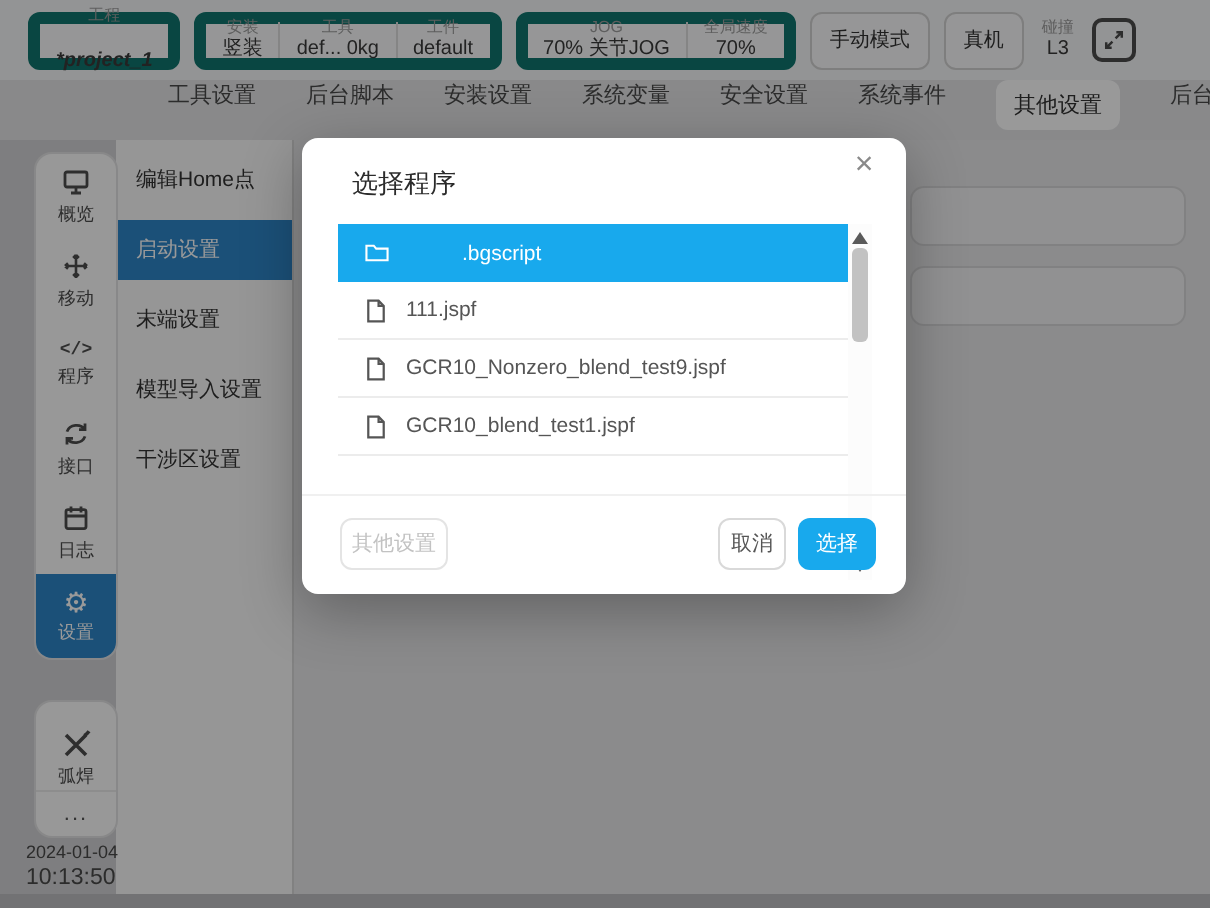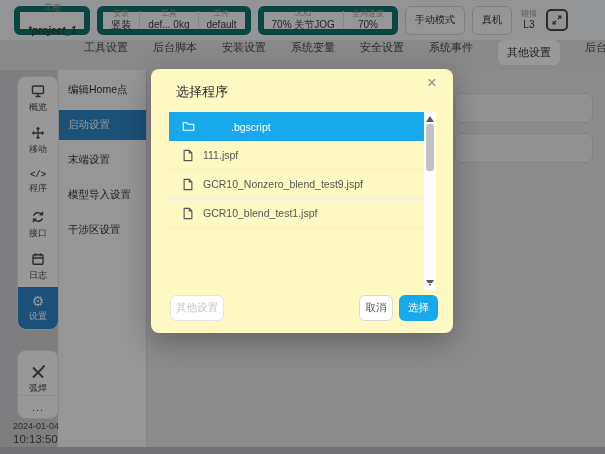--- a/index.html
+++ b/index.html
@@ -64,22 +64,22 @@
   .tool-item { height:44px; display:flex; flex-direction:column; align-items:center;
     justify-content:flex-end; gap:2px; color:#4d4d4d; font-size:9px; }
   .tool-more { height:23px; border-top:1px solid #ececec; display:flex; align-items:center;
     justify-content:center; color:#555; font-size:11px; letter-spacing:1px; }
   .datetime { position:absolute; left:13px; top:421px; font-size:9px; color:#4a4a4a;
     line-height:1.25; z-index:2; }
   .datetime .time { font-size:11.5px; }
 
   
   .overlay { position:absolute; inset:0; background:rgba(0,0,0,0.40); z-index:10; }
-  .modal { position:absolute; left:151px; top:69px; width:302px; height:264px;
-    background:#fef9c3; border-radius:8px; box-shadow:0 8px 30px rgba(0,0,0,0.30); z-index:20; }
+  .modal { position:absolute; left:151px; top:69px; width:302px; height:228px;
+    background:#ffffff; border-radius:8px; box-shadow:0 8px 30px rgba(0,0,0,0.30); z-index:20; }
   .modal-title { position:absolute; left:25px; top:14px; font-size:13px; color:#2b2b2b; }
   .modal-close { position:absolute; right:12px; top:5px; font-size:16px; color:#8a8a8a;
     width:18px; height:18px; text-align:center; line-height:18px; }
   .file-list { position:absolute; left:18px; top:43px; width:267px; height:178px; overflow:hidden; }
   .rows { position:absolute; left:0; right:12px; top:0; }
   .file-row { height:29px; display:flex; align-items:center; gap:9px; padding-left:13px;
     border-bottom:1px solid #ececec; font-size:10.5px; color:#555; }
   .file-row.selected { background:#18a9ed; color:#fff; border-bottom:none; height:29px;gap:36px; }
   .file-row .ficon { flex:none; color:inherit; }
   .scrollbar { position:absolute; right:0; top:0; width:12px; height:178px; background:#fcfcfc; }

